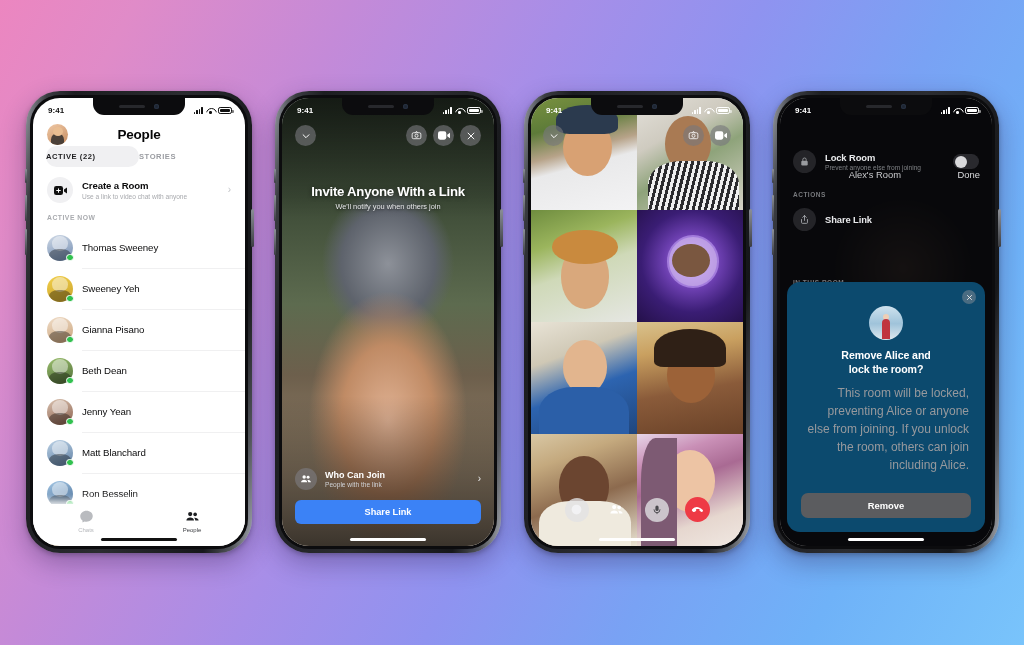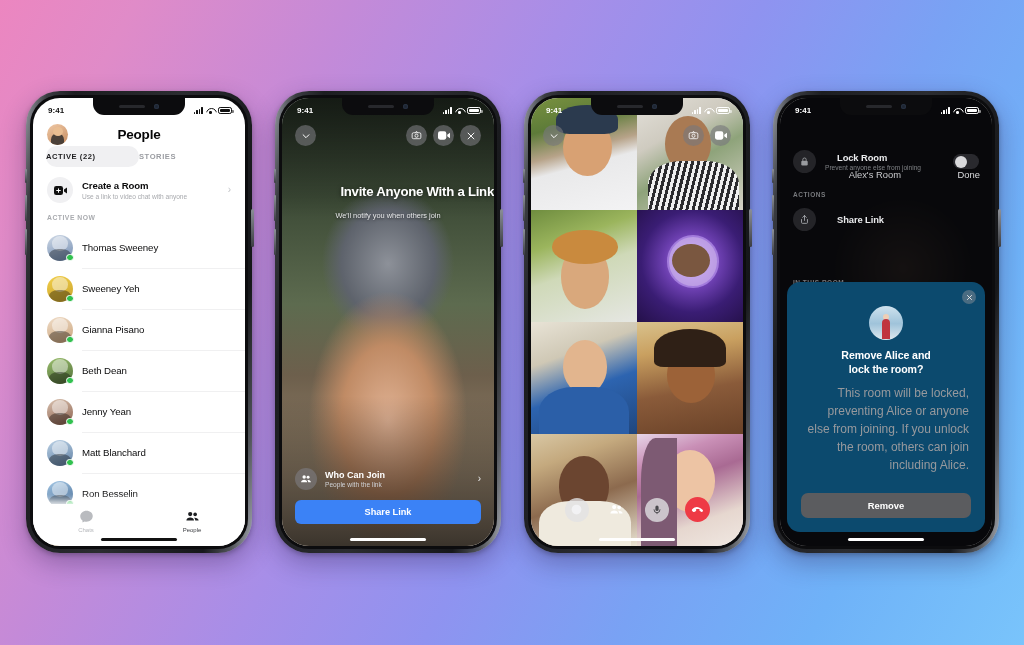--- a/index.html
+++ b/index.html
@@ -148,22 +148,22 @@
       radial-gradient(ellipse 40% 22% at 50% 37%, #8d9199 0%, #5e636c 55%, rgba(50,52,58,0) 78%),
       linear-gradient(180deg, #2e3a2c 0%, #3c4a36 22%, #5d6b4f 46%, #6d5f4c 62%, #8b7a63 78%, #b6a188 100%);
   }
   .p2-top-shade { position: absolute; top: 0; left: 0; right: 0; height: 120px; background: linear-gradient(180deg, rgba(0,0,0,.55), rgba(0,0,0,0)); }
   .p2-bottom-shade { position: absolute; bottom: 0; left: 0; right: 0; height: 150px; background: linear-gradient(0deg, rgba(0,0,0,.68), rgba(0,0,0,0)); }
 
   .rnd-btn { width: 21px; height: 21px; border-radius: 50%; background: rgba(120,120,125,.62); display: flex; align-items: center; justify-content: center; color: #fff; }
   .p2-ctrl-right { position: absolute; top: 27px; right: 13px; display: flex; gap: 6px; }
   .p2-ctrl-left { position: absolute; top: 27px; left: 13px; }
   .p2-hero { position: absolute; top: 86px; left: 0; right: 0; text-align: center; }
-  .p2-hero-t { font-size: 13.2px; font-weight: bold; color: #fff; letter-spacing: -.25px; text-shadow: 0 1px 4px rgba(0,0,0,.55); text-align: right; }
-  .p2-hero-s { font-size: 7.4px; color: #e7e8ea; margin-top: 12px; text-shadow: 0 1px 3px rgba(0,0,0,.6); }
+  .p2-hero-t { font-size: 13.2px; font-weight: bold; color: #fff; letter-spacing: -.25px; text-shadow: 0 1px 4px rgba(0,0,0,.55); }
+  .p2-hero-s { font-size: 7.4px; color: #e7e8ea; margin-top: 3px; text-shadow: 0 1px 3px rgba(0,0,0,.6); }
 
   .p2-join { position: absolute; left: 13px; right: 13px; bottom: 56px; display: flex; align-items: center; gap: 8px; }
   .p2-join-ico { width: 22px; height: 22px; border-radius: 50%; background: rgba(130,130,136,.55); display: flex; align-items: center; justify-content: center; flex: 0 0 auto; }
   .p2-join-txt { flex: 1; min-width: 0; }
   .p2-join-t { font-size: 9px; font-weight: bold; color: #fff; }
   .p2-join-s { font-size: 6.6px; color: #cfd1d5; margin-top: 1px; }
   .p2-share { position: absolute; left: 13px; right: 13px; bottom: 22px; height: 24px; border-radius: 6px; background: #3b82f6; display: flex; align-items: center; justify-content: center; color: #fff; font-size: 9.2px; font-weight: bold; }
 
   
   #phone3 { left: 524px; top: 91px; }
@@ -206,21 +206,21 @@
   .p4-bg { position: absolute; inset: 0; background:
       radial-gradient(ellipse 46% 22% at 58% 38%, rgba(120,90,70,.5), rgba(0,0,0,0) 70%),
       radial-gradient(ellipse 40% 20% at 46% 62%, rgba(70,60,130,.45), rgba(0,0,0,0) 70%),
       #0d0d0f; }
   .p4-scrim { position: absolute; inset: 0; background: rgba(8,8,10,.78); }
   .p4-nav { position: absolute; top: 26px; left: 0; right: 0; height: 20px; display: flex; align-items: center; padding: 0 12px; margin-top: 40px; }
   .p4-nav-title { flex: 1; text-align: center; font-size: 9.4px; color: #c9cacd; font-weight: normal; }
   .p4-done { font-size: 9.4px; color: #dcdde0; }
   .p4-row { display: flex; align-items: center; gap: 9px; padding: 0 13px; position: absolute; left: 0; right: 0; }
   .p4-ico { width: 23px; height: 23px; border-radius: 50%; background: rgba(120,120,128,.25); display: flex; align-items: center; justify-content: center; flex: 0 0 auto; }
-  .p4-t { font-size: 9.4px; color: #e9eaec; font-weight: bold; letter-spacing: -.1px; margin-left: 12px; }
+  .p4-t { font-size: 9.4px; color: #e9eaec; font-weight: bold; letter-spacing: -.1px; }
   .p4-s { font-size: 6.6px; color: #7e8084; margin-top: 1.5px; }
   .p4-sect { position: absolute; left: 13px; font-size: 6.5px; font-weight: bold; color: #77797d; letter-spacing: .5px; }
   .toggle { width: 26px; height: 15px; border-radius: 9px; background: rgba(120,120,128,.3); position: relative; flex: 0 0 auto; }
   .toggle i { position: absolute; left: 1.5px; top: 1.5px; width: 12px; height: 12px; border-radius: 50%; background: #d9d9dc; display: block; }
 
   .p4-sheet { position: absolute; left: 7px; right: 7px; bottom: 14px; border-radius: 13px; background: #0c4a6e; padding: 24px 14px 14px; z-index: 30; }
   .p4-close { position: absolute; top: 8px; right: 9px; width: 14px; height: 14px; border-radius: 50%; background: rgba(150,150,155,.45); display: flex; align-items: center; justify-content: center; color: #e6e6e8; font-size: 8px; font-weight: bold; line-height: 1; }
   .p4-dlg-av { width: 34px; height: 34px; border-radius: 50%; margin: 0 auto 9px; background: linear-gradient(180deg,#cfe2ee 0%,#9fc3da 52%,#dfe9ef 100%); position: relative; overflow: hidden; }
   .p4-dlg-av::before { content:""; position:absolute; left:41%; top:22%; width:18%; height:18%; border-radius:50%; background:#efcfb6; }
   .p4-dlg-av::after { content:""; position:absolute; left:38%; top:38%; width:24%; height:60%; border-radius:5px 5px 0 0; background:#c0343f; }

